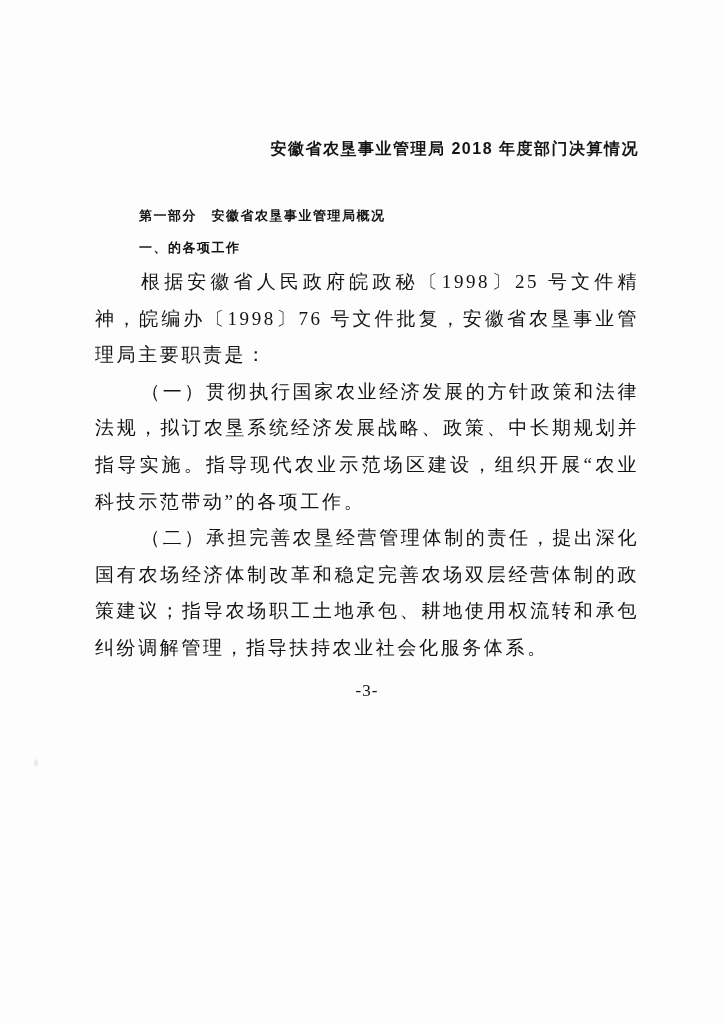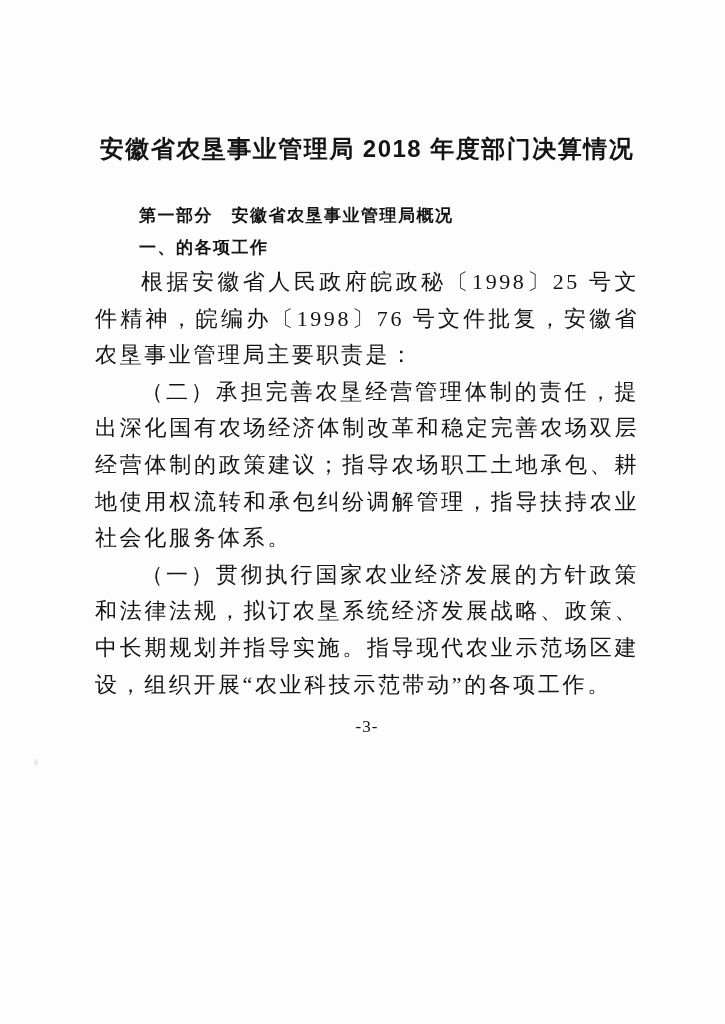--- a/index.html
+++ b/index.html
@@ -25,40 +25,40 @@
     left: 33px;
     top: 758px;
     width: 6px;
     height: 10px;
     background: radial-gradient(ellipse at center, rgba(0,0,0,0.12), rgba(0,0,0,0) 70%);
     pointer-events: none;
   }
   .doc-title {
     font-family: "Liberation Sans", sans-serif;
     font-weight: 700;
-    font-size: 24px;
+    font-size: 16px;
     line-height: 30px;
     letter-spacing: 1.5px;
-    text-align: center;
+    text-align: right;
     margin: 0 0 36px 0;
     white-space: nowrap;
   }
   .part-heading,
   .section-heading {
     font-family: "Liberation Sans", sans-serif;
     font-weight: 700;
-    font-size: 17px;
+    font-size: 13px;
     line-height: 32px;
     letter-spacing: 1.5px;
     margin: 0;
     padding-left: 44px;
   }
   .body-text p {
     font-family: "Liberation Serif", serif;
-    font-size: 22px;
+    font-size: 19px;
     line-height: 36.6px;
     letter-spacing: 2.6px;
     text-align: justify;
     text-indent: 46px;
     margin: 0;
   }
   .page-number {
     font-family: "Liberation Serif", serif;
     font-size: 17px;
     letter-spacing: 1px;
@@ -73,18 +73,18 @@
   <div class="scan-artifact"></div>
 
   <h1 class="doc-title">安徽省农垦事业管理局 2018 年度部门决算情况</h1>
 
   <h2 class="part-heading">第一部分　安徽省农垦事业管理局概况</h2>
 
   <h3 class="section-heading">一、的各项工作</h3>
 
   <div class="body-text">
     <p>根据安徽省人民政府皖政秘〔1998〕25 号文件精神，皖编办〔1998〕76 号文件批复，安徽省农垦事业管理局主要职责是：</p>
+    <p>（一）贯彻执行国家农业经济发展的方针政策和法律法规，拟订农垦系统经济发展战略、政策、中长期规划并指导实施。指导现代农业示范场区建设，组织开展“农业科技示范带动”的各项工作。</p>
     <p>（二）承担完善农垦经营管理体制的责任，提出深化国有农场经济体制改革和稳定完善农场双层经营体制的政策建议；指导农场职工土地承包、耕地使用权流转和承包纠纷调解管理，指导扶持农业社会化服务体系。</p>
-    <p>（一）贯彻执行国家农业经济发展的方针政策和法律法规，拟订农垦系统经济发展战略、政策、中长期规划并指导实施。指导现代农业示范场区建设，组织开展“农业科技示范带动”的各项工作。</p>
   </div>
 
   <div class="page-number">-3-</div>
 </div>
 
 </body></html>

